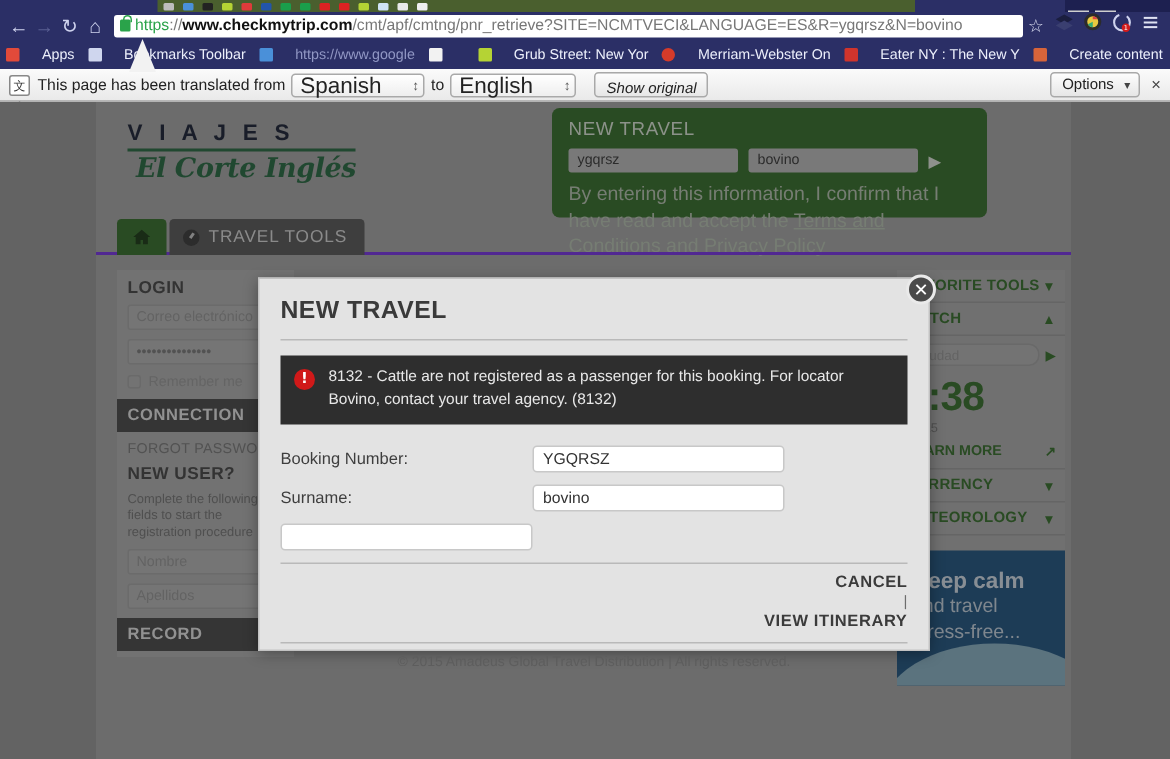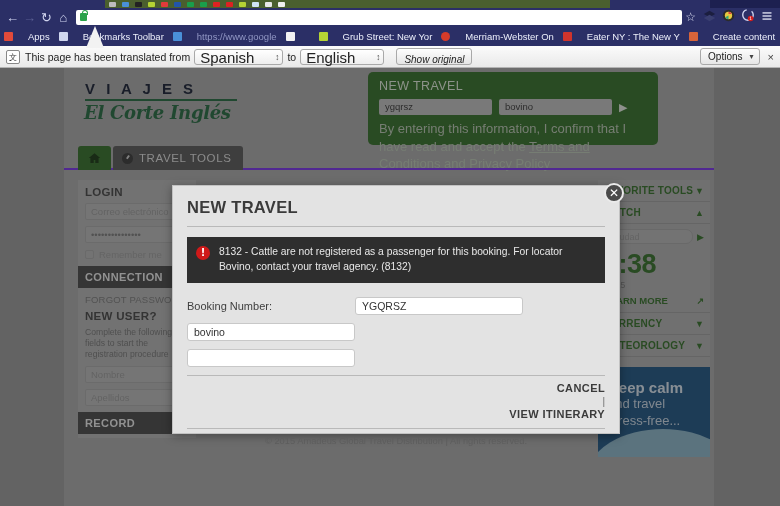--- a/index.html
+++ b/index.html
@@ -124,21 +124,21 @@
   .logo {
     position: absolute; left: 20px; top: 12px; width: 200px;
   }
   .logo .l1 {
     font-size: 15px; letter-spacing: 3.5px; color: #0f172a;
     font-weight: bold; padding-left: 1px;
   }
   .logo .rule { height: 1.5px; background: #1c5e36; width: 152px; margin: 2px 0 1px 1px; }
   .logo .l2 {
     font-family: "DejaVu Serif", serif; font-style: italic; font-weight: bold;
-    font-size: 18px; color: #1c5e36; width: 160px;
+    font-size: 18px; color: #1c5e36; text-align: center; width: 160px;
     letter-spacing: -0.3px;
   }
 
   .greenbox {
     position: absolute; left: 304px; top: 4px; width: 290px; height: 73px;
     background: #2b6320; border-radius: 5px; padding: 7px 11px;
   }
   .greenbox h3 {
     font-size: 12.5px; color: #cfd9cb; font-weight: normal; letter-spacing: .4px;
     margin-bottom: 6px;
@@ -336,20 +336,21 @@
     </div>
   </div>
 
   <div class="urlbar">
     <span class="navbtn">←</span>
     <span class="navbtn dim">→</span>
     <span class="navbtn">↻</span>
     <span class="navbtn">⌂</span>
     <div class="urlfield">
       <span class="lock"></span>
+      <span class="urltext"><span class="scheme">https</span><span>://</span><span class="host">www.checkmytrip.com</span><span>/cmt/apf/cmtng/pnr_retrieve?SITE=NCMTVECI&amp;LANGUAGE=ES&amp;R=ygqrsz&amp;N=bovino</span></span>
     </div>
     <span class="star">☆</span>
     <span class="chrome-icon">
       <svg width="13" height="13" viewBox="0 0 16 16">
           <path d="M8 2 1 6l7 4 7-4z" fill="#1b1e3f"></path>
           <path d="M8 7 1 11l7 4 7-4z" fill="#3a3f70"></path>
         </svg>
     </span>
     <span class="chrome-icon">
       <svg width="13" height="13" viewBox="0 0 16 16">
@@ -526,20 +527,21 @@
       <span class="alert-icon">!</span>
       <span class="alert-text">8132 - Cattle are not registered as a passenger for this booking. For locator Bovino, contact your travel agency. (8132)</span>
     </div>
 
     <div class="m-form">
       <div class="m-row">
         <span class="m-label">Booking Number:</span>
         <span class="m-field">YGQRSZ</span>
       </div>
       <div class="m-row">
+        <span class="m-label">Surname:</span>
         <span class="m-field">bovino</span>
       </div>
       <div class="m-row">
         <span class="m-field"></span>
       </div>
     </div>
 
     <div class="m-sep" style="margin-top:6px"></div>
     <div class="m-actions">
       <div class="m-action">CANCEL</div>

